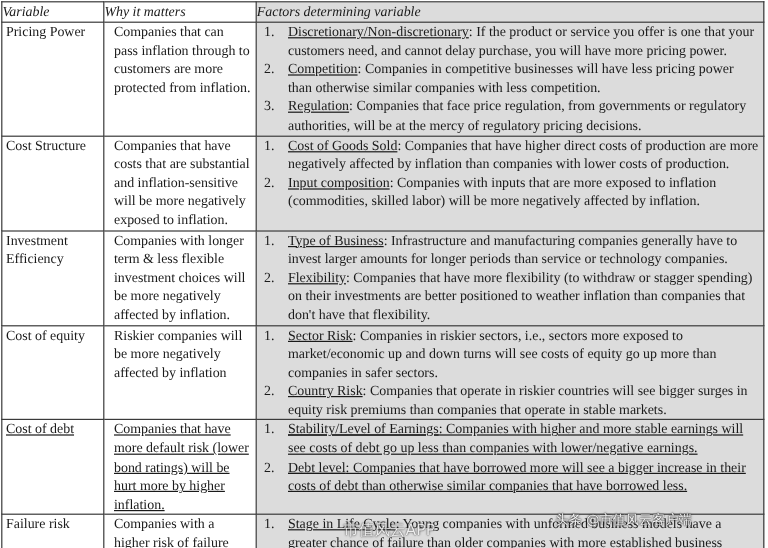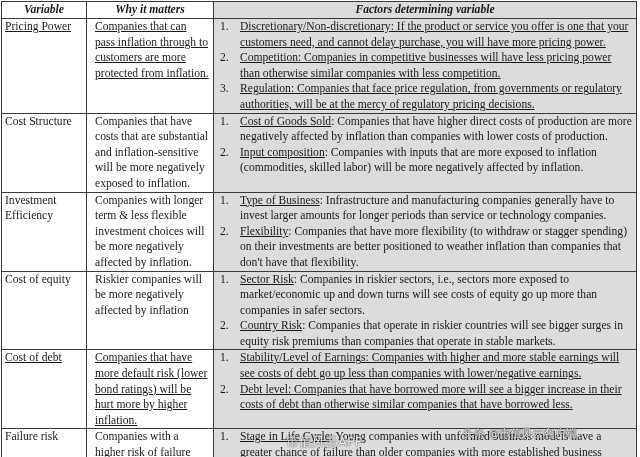--- a/index.html
+++ b/index.html
@@ -1,30 +1,30 @@
 <!DOCTYPE html>
 <html><head>
 <meta charset="utf-8">
 <style>
   html, body { margin:0; padding:0; background:#ffffff; }
   body { width:640px; height:457px; overflow:hidden; position:relative;
          font-family:"Liberation Serif","DejaVu Serif",serif; color:#1a1a1a; }
   table { position:absolute; left:1px; top:1px; width:636px; border-collapse:collapse;
           table-layout:fixed; font-size:11.6px; line-height:15.6px; }
   td, th { border:1.5px solid #3a3a3a; vertical-align:top; padding:0 4px; }
-  th { font-style:italic; font-weight:bold; text-align:center; height:16px; padding:0; }
+  th { font-style:italic; font-weight:normal; text-align:left; height:16px; padding:0; }
   th.c3, td.c3 { background:#dcdcdc; }
   col.c1 { width:85px; } col.c2 { width:127px; }
   td.c1 { padding-left:3px; }
   td.c2 { padding-left:8px; }
   ol { margin:0; padding:0; list-style:none; }
   li { position:relative; padding-left:22px; }
   li .num { position:absolute; left:2px; top:0; }
   li .term { text-decoration:underline;margin-top:20px; }
-  .rowh0 { height:90px;text-decoration:underline; } .rowh1 { height:62px; } .rowh2 { height:66px; }
+  .rowh0 { height:90px; } .rowh1 { height:62px; } .rowh2 { height:66px; }
   .rowh3 { height:78px; } .rowh4 { height:62px;text-decoration:underline; } .rowh5 { height:76px; }
   .wm { position:absolute; color:rgba(255,255,255,0.95); font-family:"DejaVu Sans",sans-serif;
         font-size:11px; text-shadow:0 0 2px #333, 0 0 1px #000; white-space:nowrap; }
   .wm1 { left:463px; top:426px; }
   .wm2 { left:268px; top:433px; font-size:13px; opacity:0.75;margin-left:18px; }
 </style>
 </head>
 <body>
 
 <table>

